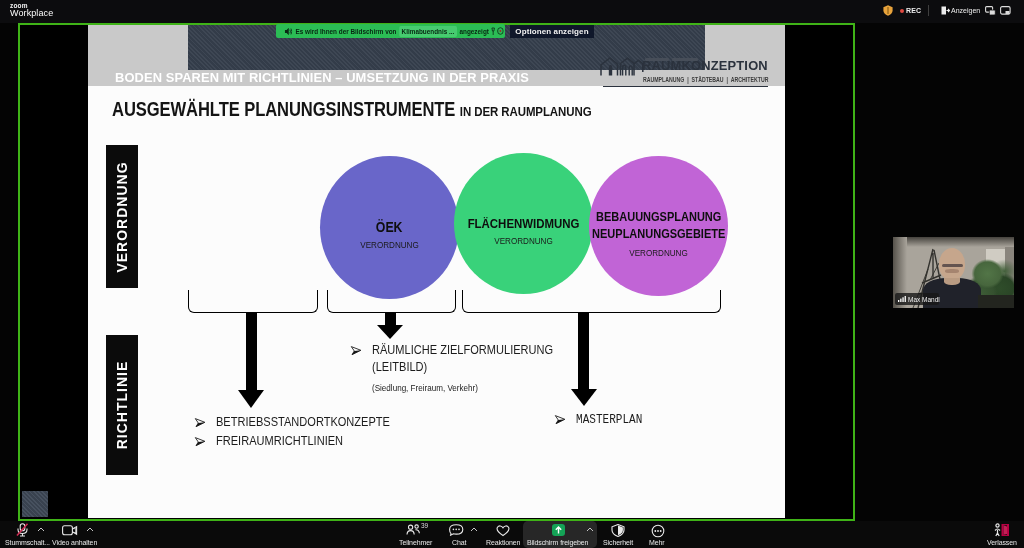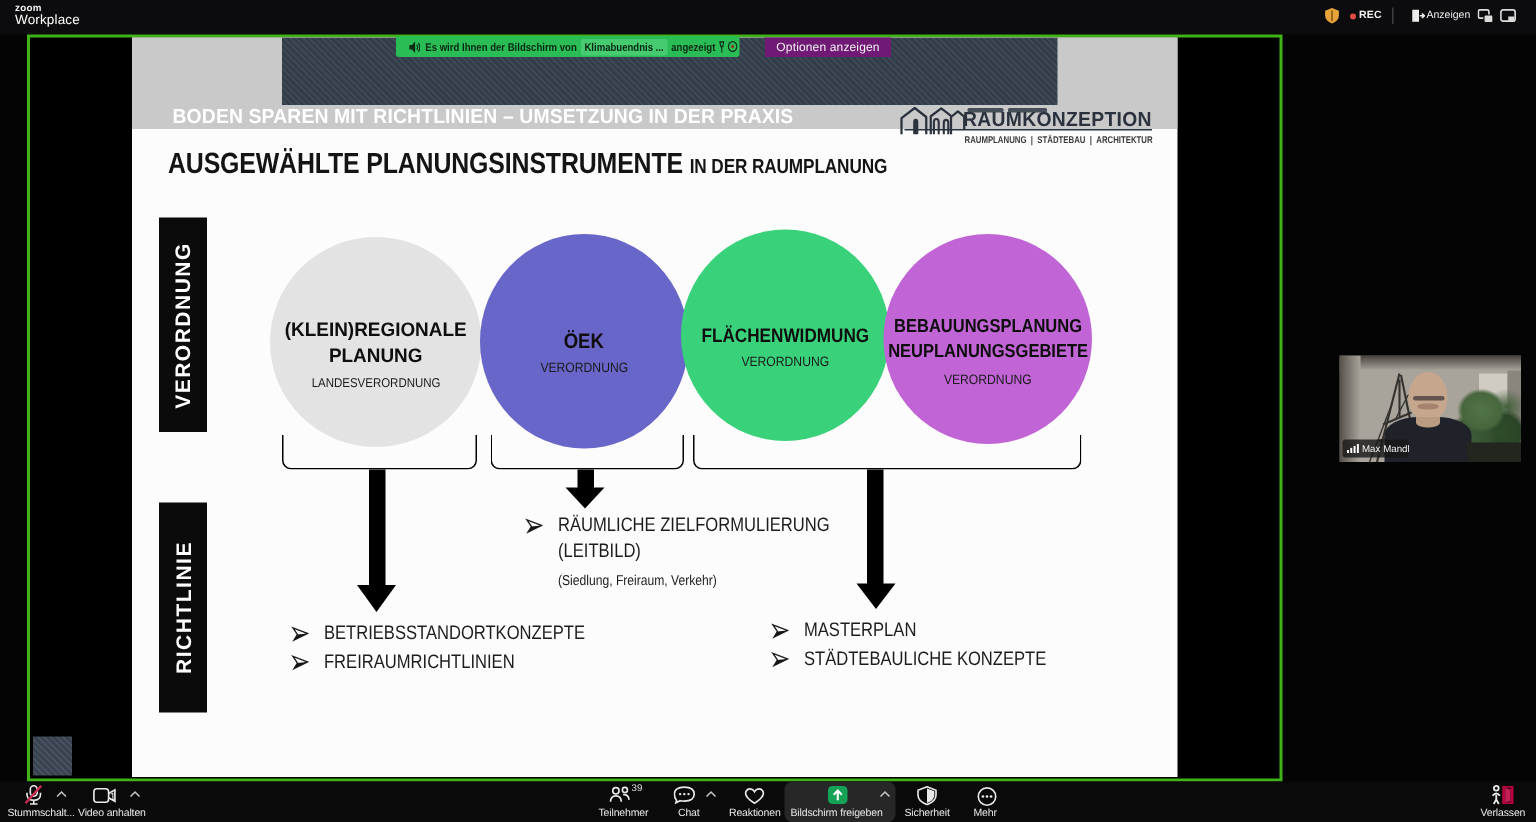--- a/index.html
+++ b/index.html
@@ -17,21 +17,21 @@
   #hatchsq { left:2px; top:466px; width:26px; height:26px;
      background:repeating-linear-gradient(45deg,#39424f 0 1.7px,#47515f 1.7px 3px); }
   
   #grayband { left:0; top:0; width:697px; height:61px; background:#c9c9c9; }
   #hatchband { left:100px; top:0; width:517px; height:45px;
      background:repeating-linear-gradient(45deg,#333c49 0 1.7px,#3e4754 1.7px 3px); }
   #headtitle { left:27px; top:45px; width:600px; color:#fff; font-weight:bold; font-size:13.5px; letter-spacing:.1px; transform:scaleX(.955); transform-origin:left top; white-space:nowrap; }
   #bigtitle { left:24px; top:73px; width:780px; color:#141414; font-weight:bold; font-size:19.5px; letter-spacing:-0.1px; transform:scaleX(.85); transform-origin:left top; white-space:nowrap; }
   #bigtitle .sub { font-size:13.5px; }
   
-  #logo { left:510px; top:40px; width:175px; height:40px; }
+  #logo { left:510px; top:26px; width:175px; height:40px; }
   #logotext { left:44px; top:7px; font-weight:bold; font-size:13.5px; color:#2b323d; letter-spacing:.2px; transform:scaleX(.955); transform-origin:left top; white-space:nowrap;}
   #logosub { left:45px; top:25px; font-weight:bold; font-size:6.5px; color:#3b3b3b; letter-spacing:0; white-space:nowrap; transform:scaleX(.8); transform-origin:left top; }
   #logoline { left:515px; top:60.5px; width:165px; height:1.5px; background:#2b323d; }
   
   .vbox { left:18px; width:32px; background:#0b0b0b; color:#fff; display:flex; align-items:center; justify-content:center; }
   .vbox span { transform:rotate(-90deg); white-space:nowrap; font-weight:bold; font-size:14px; letter-spacing:1px; }
   #vbox1 { top:120px; height:143px; }
   #vbox2 { top:310px; height:140px; }
   
   .circ { border-radius:50%; display:flex; flex-direction:column; align-items:center; justify-content:center; text-align:center; padding-top:14px; }
@@ -55,24 +55,24 @@
   .head { width:0; height:0; border-left:13px solid transparent; border-right:13px solid transparent; }
   #a1h { left:150px; top:365px; border-top:18px solid #000; }
   #a2h { left:289px; top:300px; border-top:14px solid #000; }
   #a3h { left:482.5px; top:364px; border-top:17px solid #000; }
   
   .blist { color:#1c1c1c; font-size:13px; }
   .brow > div { transform:scaleX(.85); transform-origin:left top; white-space:nowrap; }
   .brow { display:flex; }
   .gly { width:22px; flex:0 0 22px; padding-top:2px; }
   
-  #notif { left:264px; top:24px; width:229px; height:14px; background:#2bbd55; border-radius:2px; overflow:hidden; }
+  #notif { left:276px; top:24px; width:229px; height:14px; background:#2bbd55; border-radius:2px; overflow:hidden; }
   #notifin { display:flex; align-items:center; color:#072712; font-weight:bold; font-size:7.5px; white-space:nowrap; width:270px; height:14px; transform:scaleX(.85); transform-origin:left center; }
-  #notifbtn { left:510px; top:25px; width:84px; height:13px; background:#701a75; color:#f2f2f2;
-           font-weight:normal; font-size:8px; text-align:center; line-height:13px; letter-spacing:.1px;}
+  #notifbtn { left:510px; top:25px; width:84px; height:13px; background:#0f172a; color:#f2f2f2;
+           font-weight:bold; font-size:8px; text-align:center; line-height:13px; letter-spacing:.1px;}
   
   #toolbar { left:0; top:521px; width:1024px; height:27px; background:#0a0a0a; }
   .tlabel { position:absolute; color:#e8e8e8; font-size:7px; top:17.5px; white-space:nowrap; letter-spacing:-0.1px; }
   
   #cam { left:893px; top:237px; width:121px; height:71px; background:#151515; overflow:hidden; }
 </style>
 </head>
 <body>
 <div id="page">
 
@@ -127,24 +127,20 @@
       </div>
       <div id="bigtitle" class="abs">AUSGEWÄHLTE PLANUNGSINSTRUMENTE <span class="sub">IN DER RAUMPLANUNG</span></div>
 
       <div id="vbox1" class="abs vbox">
           <span>VERORDNUNG</span>
         </div>
       <div id="vbox2" class="abs vbox">
           <span>RICHTLINIE</span>
         </div>
 
-      <div id="c1" class="abs circ">
-          <div class="b" style="transform:scaleX(.97);">(KLEIN)REGIONALE<br>PLANUNG</div>
-          <div class="s">LANDESVERORDNUNG</div>
-        </div>
       <div id="c2" class="abs circ">
           <div class="b" style="font-size:14px;">ÖEK</div>
           <div class="s" style="font-size:9px;">VERORDNUNG</div>
         </div>
       <div id="c3" class="abs circ">
           <div class="b">FLÄCHENWIDMUNG</div>
           <div class="s" style="font-size:9px;">VERORDNUNG</div>
         </div>
       <div id="c4" class="abs circ">
           <div class="b" style="font-size:12.5px;">BEBAUUNGSPLANUNG<br>NEUPLANUNGSGEBIETE</div>
@@ -182,34 +178,27 @@
         <div class="brow">
             <span class="gly"><svg width="12" height="11" viewBox="0 0 12 11">
                 <path d="M1.3,1.6 L10.9,5.3 L2,9.7 L4.3,6 Z" fill="none" stroke="#1f1f1f" stroke-width="0.9" stroke-linejoin="miter"></path>
                 <path d="M10.9,5.3 L2,9.7 L4.3,6 Z" fill="#141414"></path>
               </svg></span>
           <div>RÄUMLICHE ZIELFORMULIERUNG<br>(LEITBILD)
             <div style="font-size:9.5px; margin-top:3px;">(Siedlung, Freiraum, Verkehr)</div>
           </div>
         </div>
       </div>
-      <div id="rightlist" class="abs blist" style="left:426px; top:387px; line-height:16.6px;">
+      <div id="rightlist" class="abs blist" style="left:466px; top:387px; line-height:16.6px;font-family:Liberation Mono, monospace;">
         <div class="brow">
             <span class="gly"><svg width="12" height="11" viewBox="0 0 12 11">
                 <path d="M1.3,1.6 L10.9,5.3 L2,9.7 L4.3,6 Z" fill="none" stroke="#1f1f1f" stroke-width="0.9" stroke-linejoin="miter"></path>
                 <path d="M10.9,5.3 L2,9.7 L4.3,6 Z" fill="#141414"></path>
               </svg></span>
             <div>MASTERPLAN</div>
-          </div>
-        <div class="brow">
-            <span class="gly"><svg width="12" height="11" viewBox="0 0 12 11">
-                <path d="M1.3,1.6 L10.9,5.3 L2,9.7 L4.3,6 Z" fill="none" stroke="#1f1f1f" stroke-width="0.9" stroke-linejoin="miter"></path>
-                <path d="M10.9,5.3 L2,9.7 L4.3,6 Z" fill="#141414"></path>
-              </svg></span>
-            <div>STÄDTEBAULICHE KONZEPTE</div>
           </div>
       </div>
     </div>
     <div id="hatchsq" class="abs"></div>
   </div>
 
   <div id="notif" class="abs">
       <div id="notifin">
     <svg style="margin-left:10px;flex:0 0 9px;" width="9" height="9" viewBox="0 0 9 9">
           <path d="M0.5,3 h2 l2.5,-2.3 v7.6 L2.5,6 h-2 z" fill="#0a2a14"></path>

